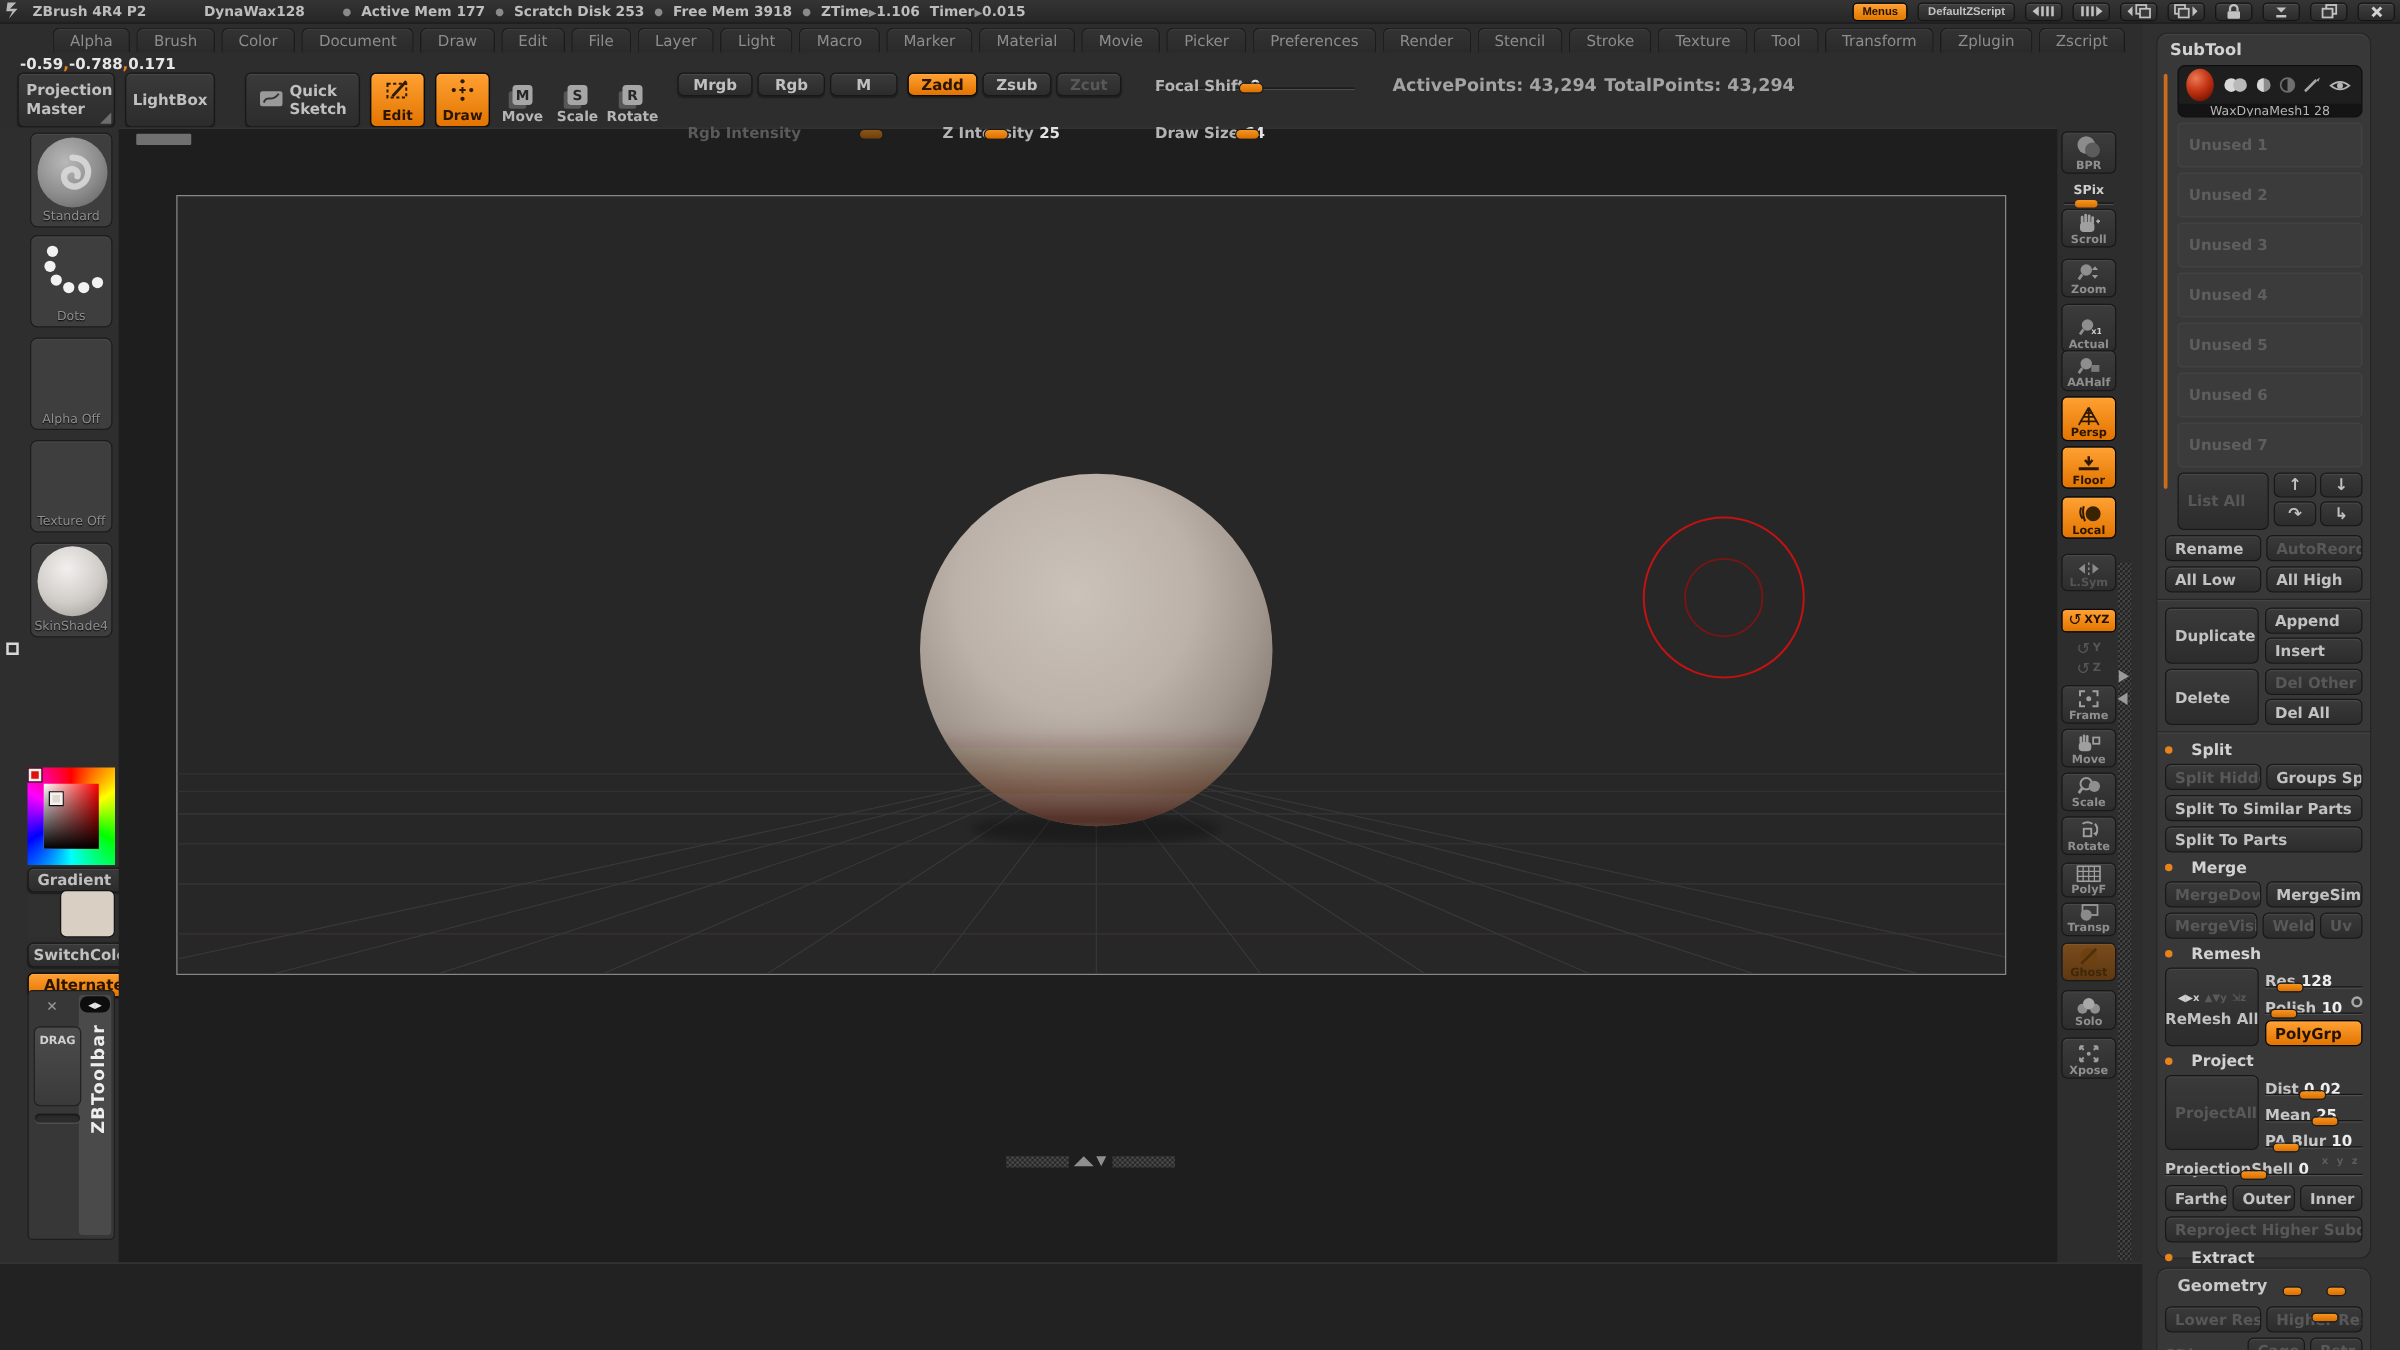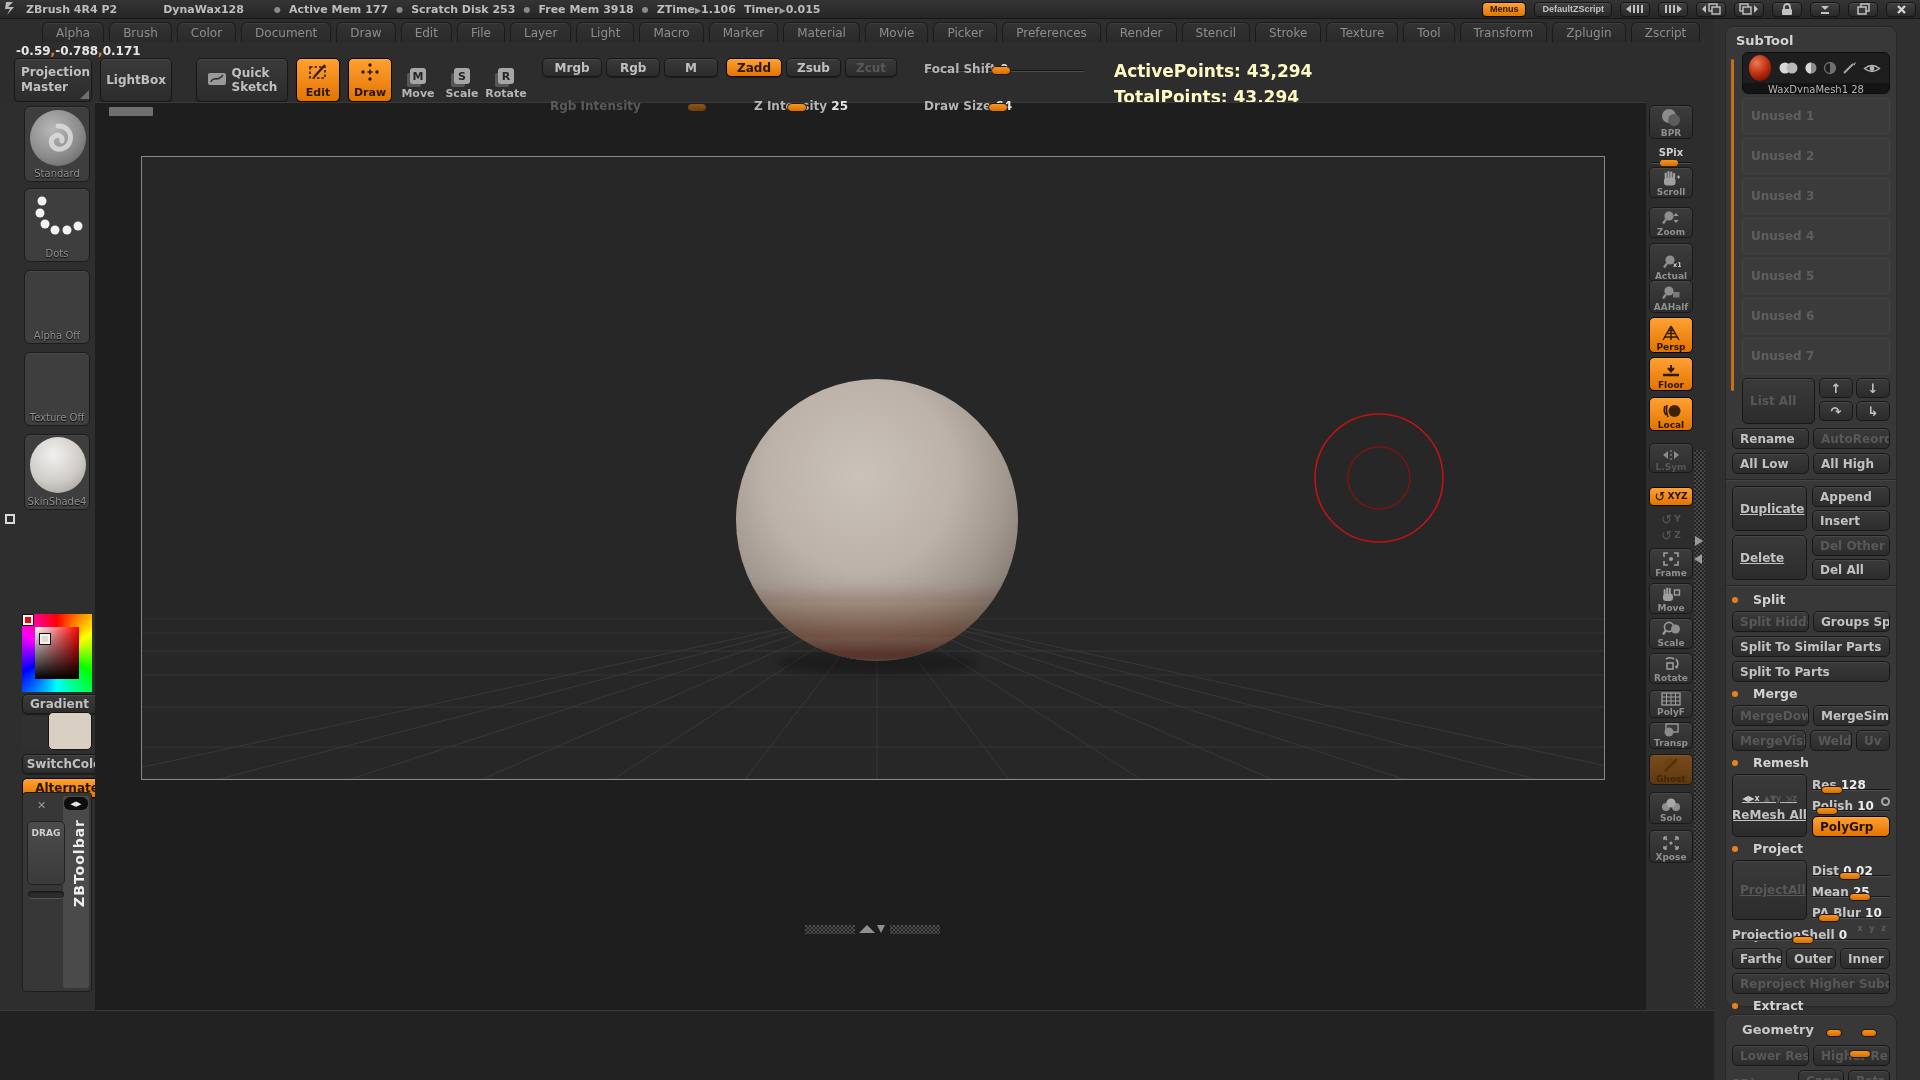--- a/index.html
+++ b/index.html
@@ -51,21 +51,21 @@
   .srow { display:flex; gap:4px; }
   .btn.sm { height:19px; padding:0 10px; font-size:12px; }
   .hslider { position:relative; height:19px; }
   .hslider .track { position:absolute; left:0; right:0; top:12px; height:1px; background:#161616; box-shadow:0 1px 0 #4d4d4d; }
   .hslider .lab { position:relative; z-index:1; font-size:12px; font-weight:bold; color:#b4b4b4; padding-left:28px; white-space:nowrap; }
   .hslider .lab b { color:#e3e3e3; }
   .hslider.dimmed .lab { color:#5a5a5a; }
   .handle { position:absolute; top:8px; width:20px; height:9px; border-radius:5px;
     background:linear-gradient(#f79420,#d96f00); border:1px solid #1c1c1c; z-index:2; }
   .handle.dimh { background:linear-gradient(#8a5518,#6e3f0e); }
-  .pts { display:flex; flex-direction:column; gap:6px; padding-top:3px; font-size:17px; font-weight:bold; color:#fef9c3; white-space:nowrap; }
+  .pts { display:flex; flex-direction:row; gap:6px; padding-top:3px; font-size:14px; font-weight:bold; color:#a3a3a3; white-space:nowrap; }
 
   
   .lefttray { position:absolute; left:0; top:102px; width:95px; height:908px; background:#2e2e2e; }
   .edgechip { position:absolute; left:5px; top:412px; width:10px; height:10px; border:2px solid #d8d8d8; background:#2e2e2e; }
   .thumb { position:absolute; left:24px; width:66px; height:74px; background:#3e3e3e;
     border:1px solid #1c1c1c; border-radius:6px; box-shadow:inset 0 1px 0 rgba(255,255,255,.05);
     display:flex; flex-direction:column; align-items:center; justify-content:flex-end; overflow:hidden; }
   .thumb .tlab { font-size:10px; color:#8f8f8f; padding-bottom:2px; text-shadow:0 1px 1px #000; white-space:nowrap; }
   .ball { border-radius:50%; }
   .colorpicker { position:absolute; left:22px; top:512px; width:70px; height:78px;
@@ -142,21 +142,21 @@
   .sel .namebar { height:13px; background:#141414; color:#b5b5b5; font-size:10px; text-align:center; line-height:13px; }
   .sticons { display:flex; align-items:center; gap:5px; flex:1; justify-content:flex-end; padding-right:2px; }
   .rrow { display:flex; gap:4px; margin:4px 0; }
   .rbtn { background:linear-gradient(#3a3a3a,#2c2c2c); border:1px solid #181818; border-radius:5px;
     box-shadow:inset 0 1px 0 rgba(255,255,255,.07); color:#c2c2c2; font-size:12px; font-weight:bold;
     height:21px; display:flex; align-items:center; padding:0 7px; white-space:nowrap; overflow:hidden; }
   .rbtn.dim { color:#585858; }
   .rbtn.orange { background:linear-gradient(#ffa133,#e27400); color:#241200; border-color:#090909; }
   .rbtn.grow { flex:1; }
   .duo { display:flex; gap:5px; margin:4px 0; }
-  .duo .bigb { flex:1; align-self:stretch; height:auto;text-decoration:underline; }
+  .duo .bigb { flex:1; align-self:stretch; height:auto; }
   .duo .rcol { width:78px; display:flex; flex-direction:column; gap:3px; }
   .hr { height:2px; margin:5px -6px; border-top:1px solid #262626; border-bottom:1px solid #434343; }
   .sec-h { display:flex; align-items:center; gap:15px; font-size:12.5px; font-weight:bold; color:#d2d2d2; margin:4px 0 2px 0; }
   .sec-h .bdot { width:6px; height:6px; border-radius:50%; background:#e8821a; }
   .rslider { position:relative; height:18px; }
   .rslider .track { position:absolute; left:0; right:0; bottom:2px; height:1px; background:#181818; box-shadow:0 1px 0 #4d4d4d; }
   .rslider .lab { font-size:12px; font-weight:bold; color:#c6c6c6; white-space:nowrap; }
   .rslider .lab b { color:#ededed; }
   .rslider.dimmed .lab { color:#585858; }
   .rslider .handle { top:auto; bottom:-2px; width:22px; height:8px; }

